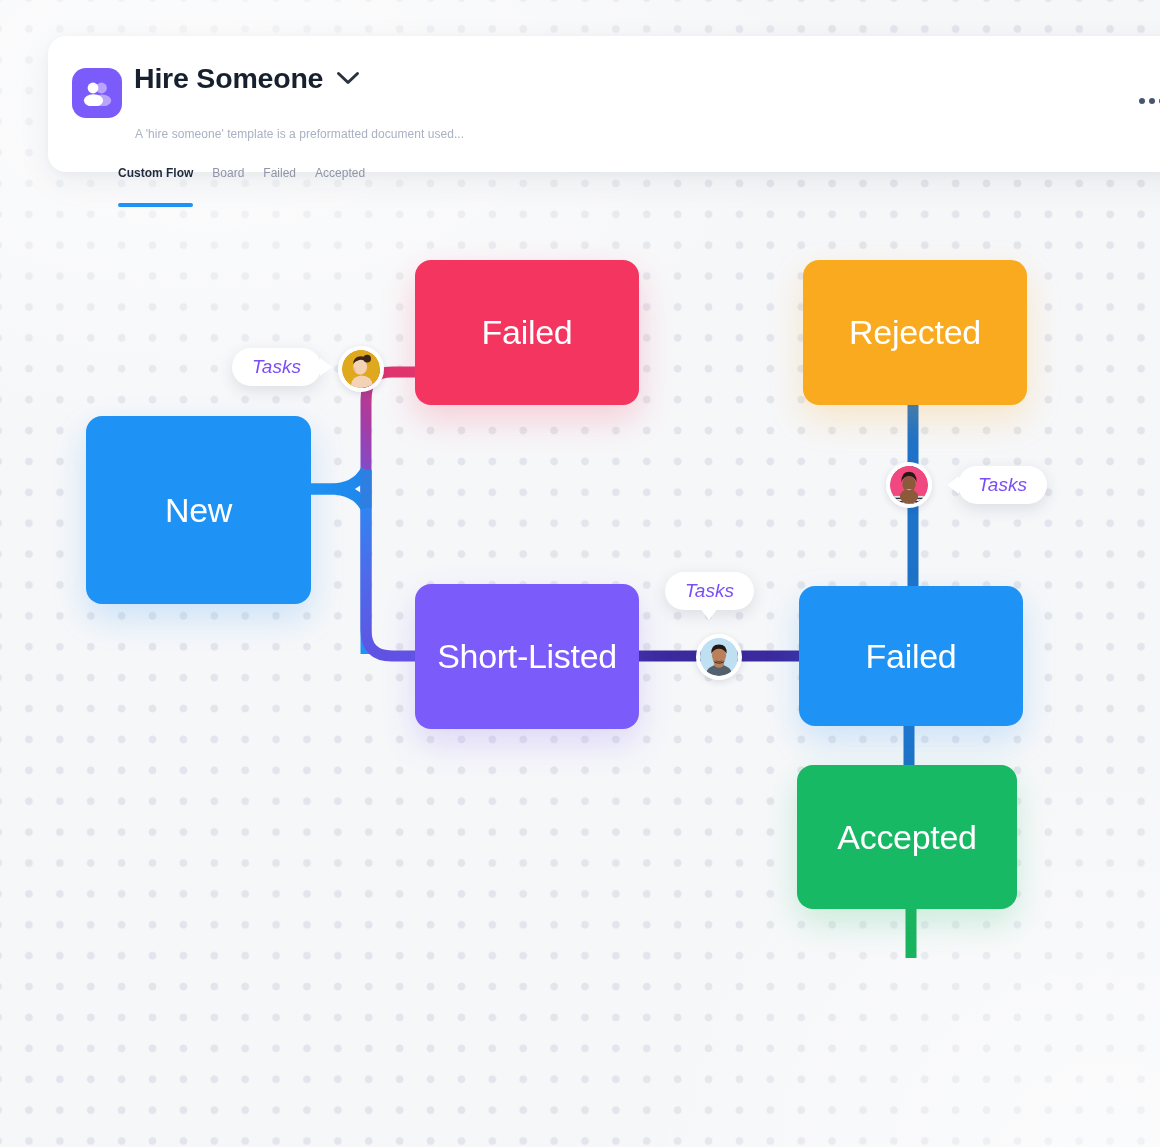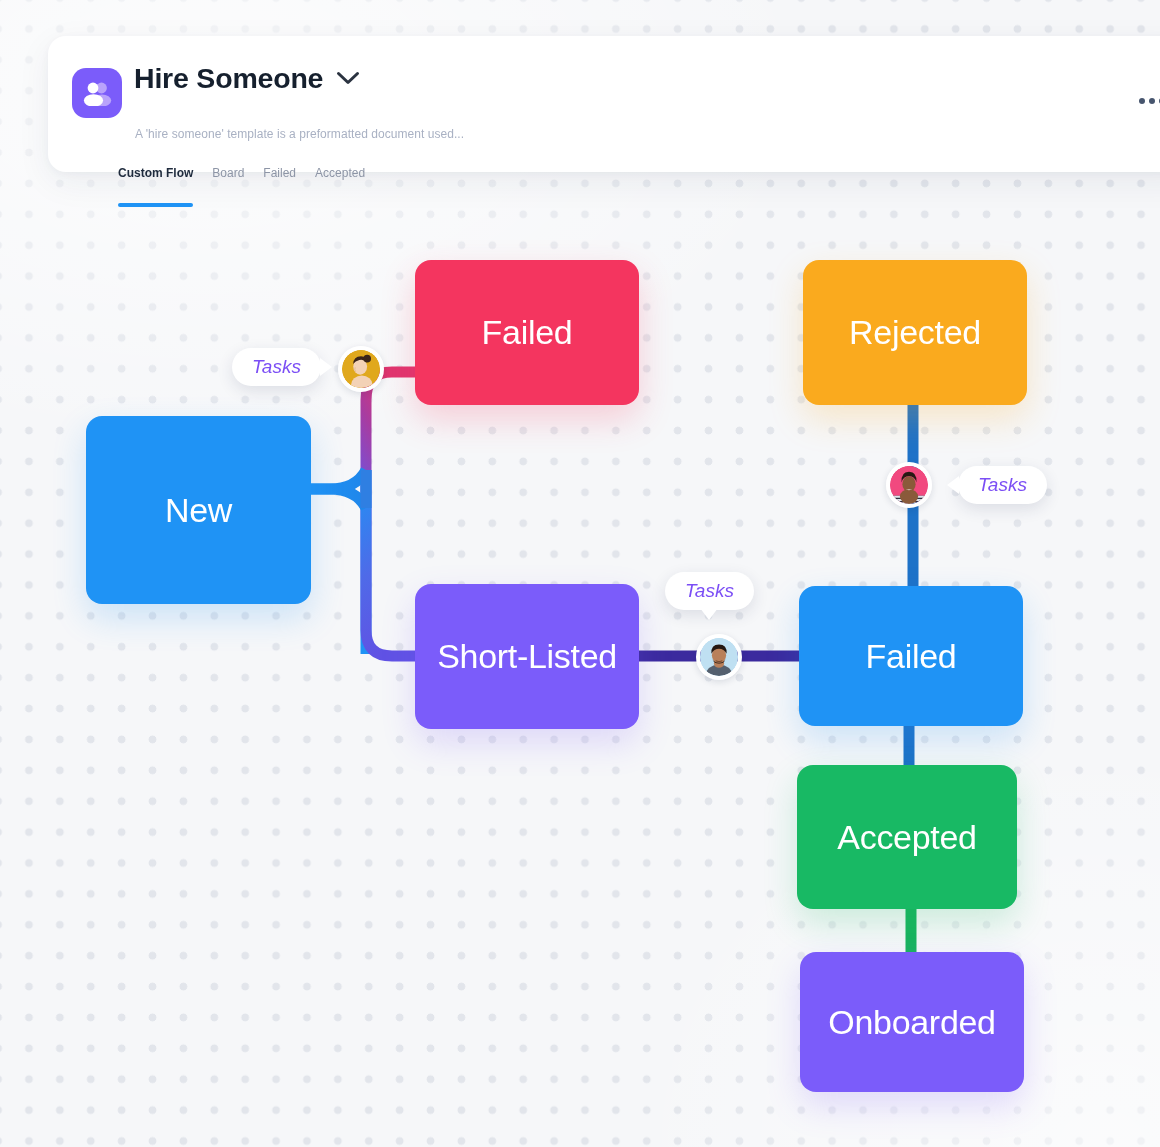--- a/index.html
+++ b/index.html
@@ -303,24 +303,20 @@
     <div class="node" style="left:799px; top:586px; width:224px; height:140px; background:#1f93f5;
                 box-shadow:0 14px 34px rgba(31,147,245,0.20);">
       <span>Failed</span>
     </div>
 
     <div class="node" style="left:797px; top:765px; width:220px; height:144px; background:#18b964;
                 box-shadow:0 14px 34px rgba(24,185,100,0.20);">
       <span>Accepted</span>
     </div>
 
-    <div class="node" style="left:800px; top:952px; width:224px; height:140px; background:#7b5cfa;
-                box-shadow:0 14px 34px rgba(123,92,250,0.20);">
-      <span>Onboarded</span>
-    </div>
 
     <div class="avatar" style="left:338px; top:346px;">
       <div class="face" style="background:#e0a81d;">
         <svg viewBox="0 0 46 46" width="100%" height="100%">
           <circle cx="23" cy="23" r="23" fill="#e0a81d"></circle>
           <ellipse cx="24" cy="42" rx="13" ry="11" fill="#f3d2b6"></ellipse>
           <ellipse cx="22" cy="20" rx="8.4" ry="10" fill="#f3d2b6"></ellipse>
           <path d="M13.5 17 Q14 7.5 23 7.5 Q31 7.5 30 15 Q27 11 21 12 Q16 13 13.5 17 Z" fill="#3b2519"></path>
           <circle cx="30.5" cy="10.5" r="4.6" fill="#3b2519"></circle>
           <path d="M16 21 Q14.6 24 16.6 26.4" fill="none" stroke="#e0b893" stroke-width="1.1"></path>

